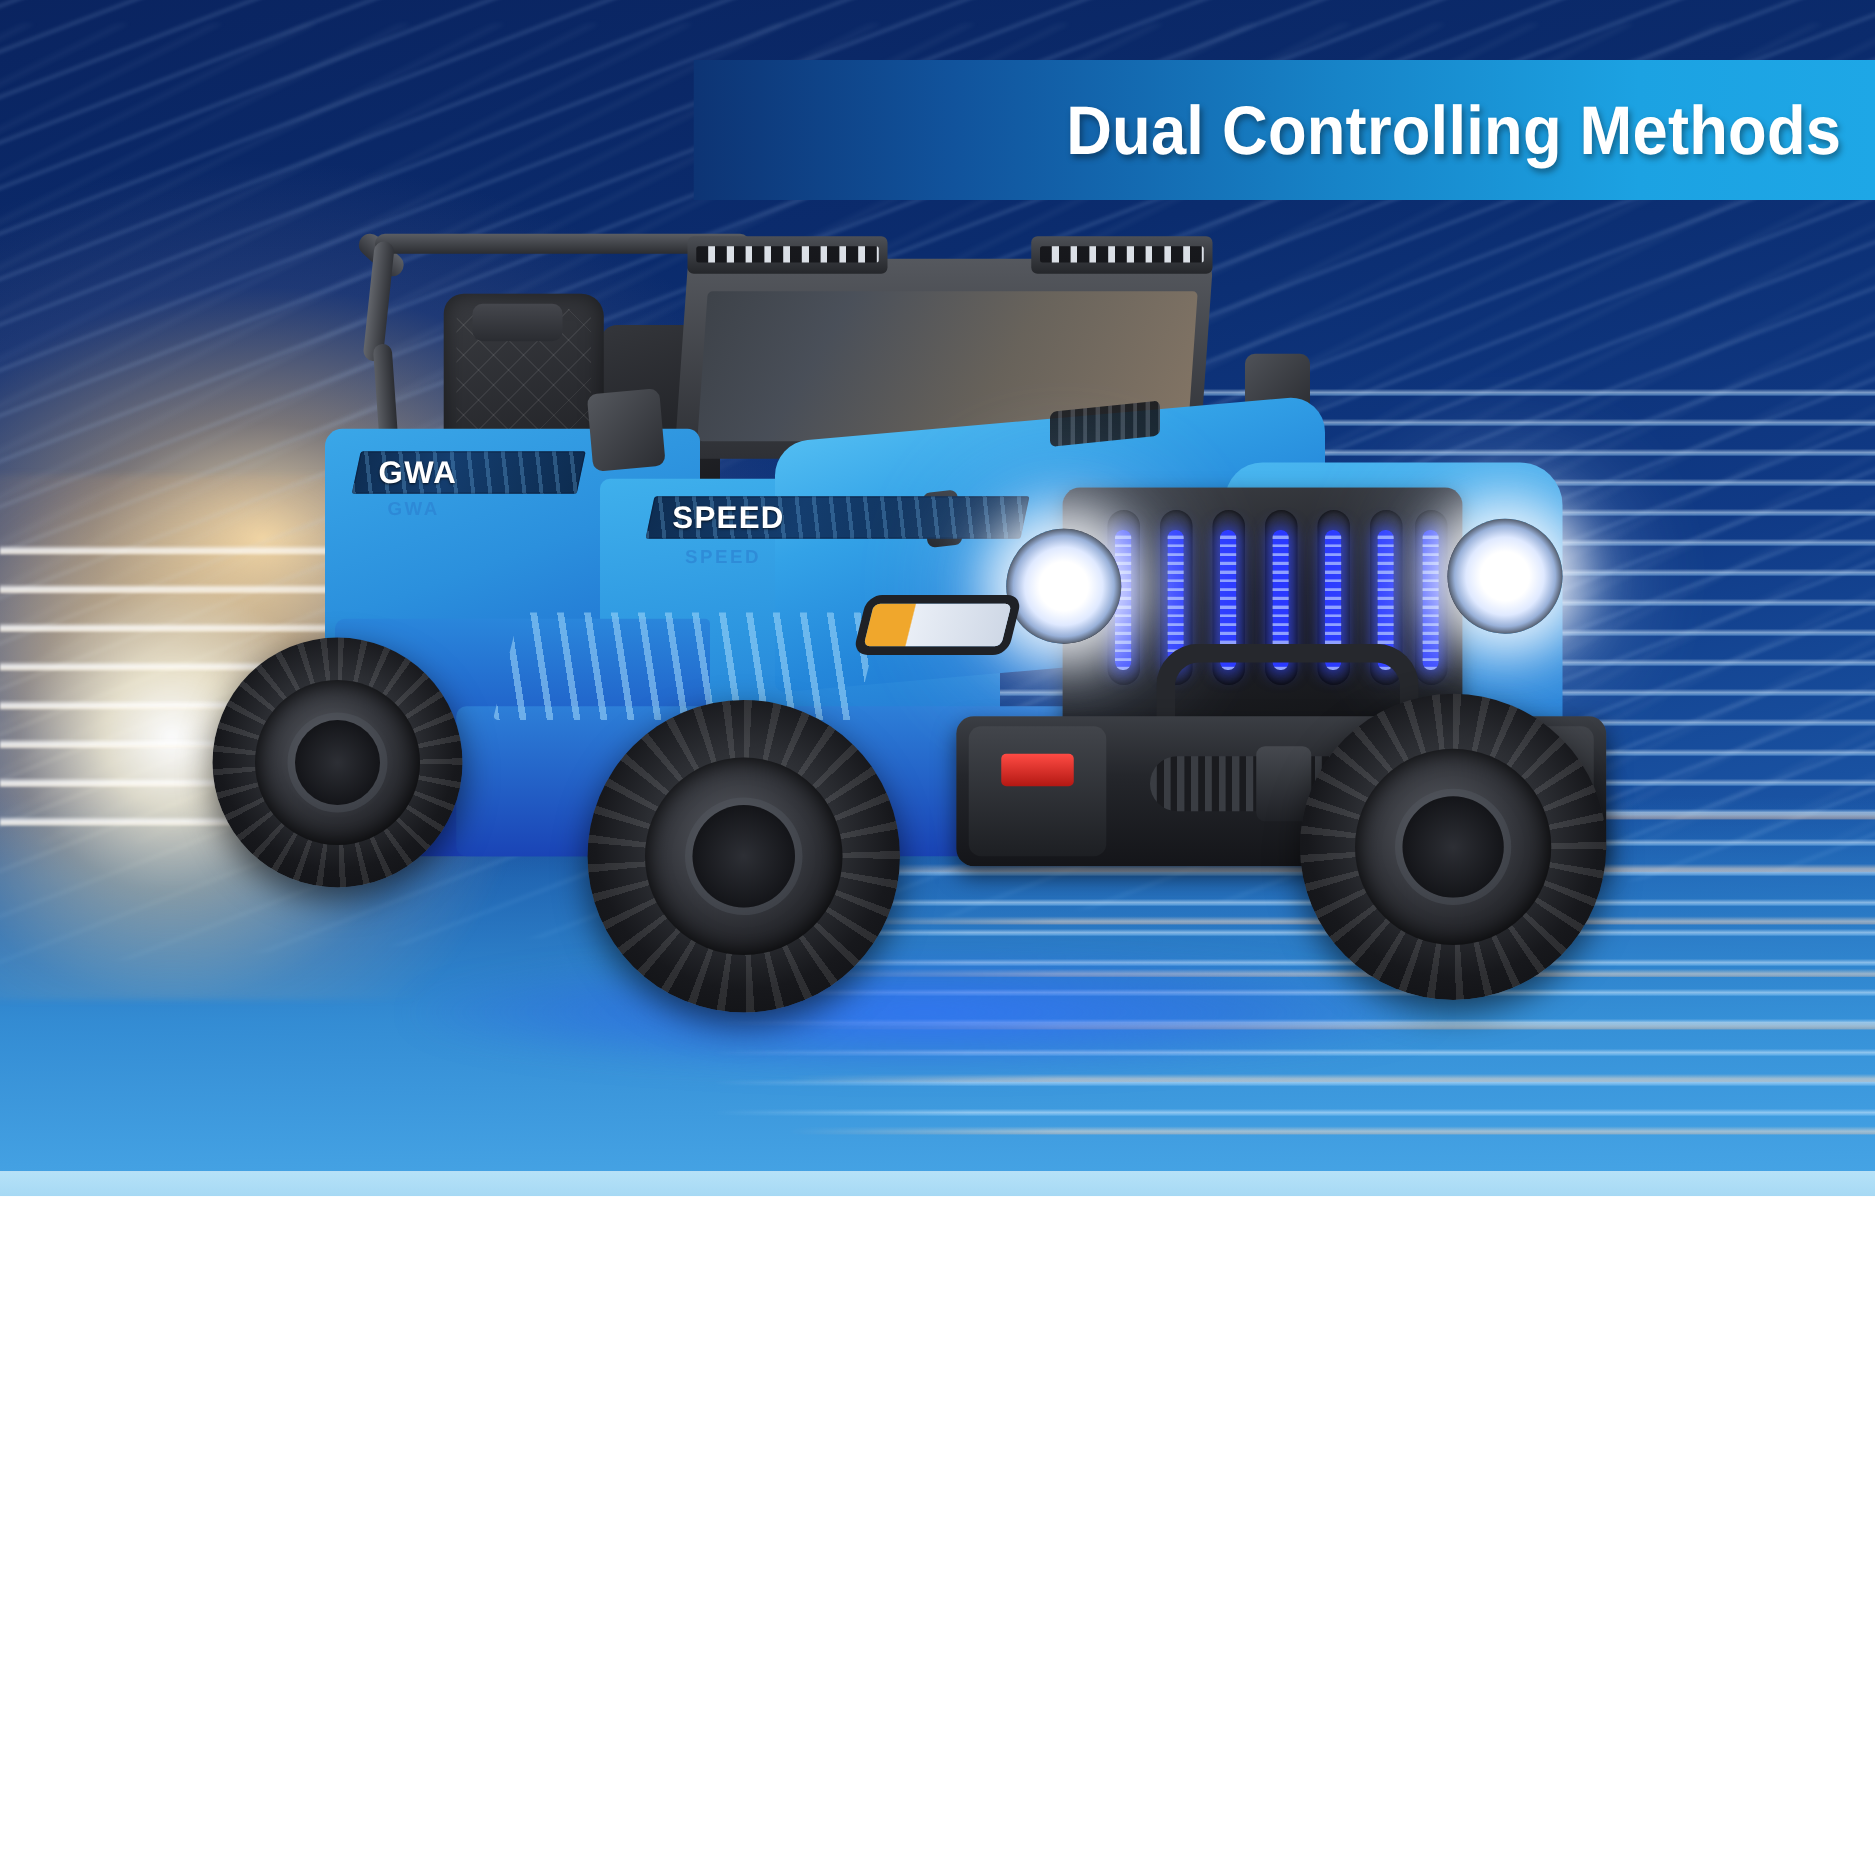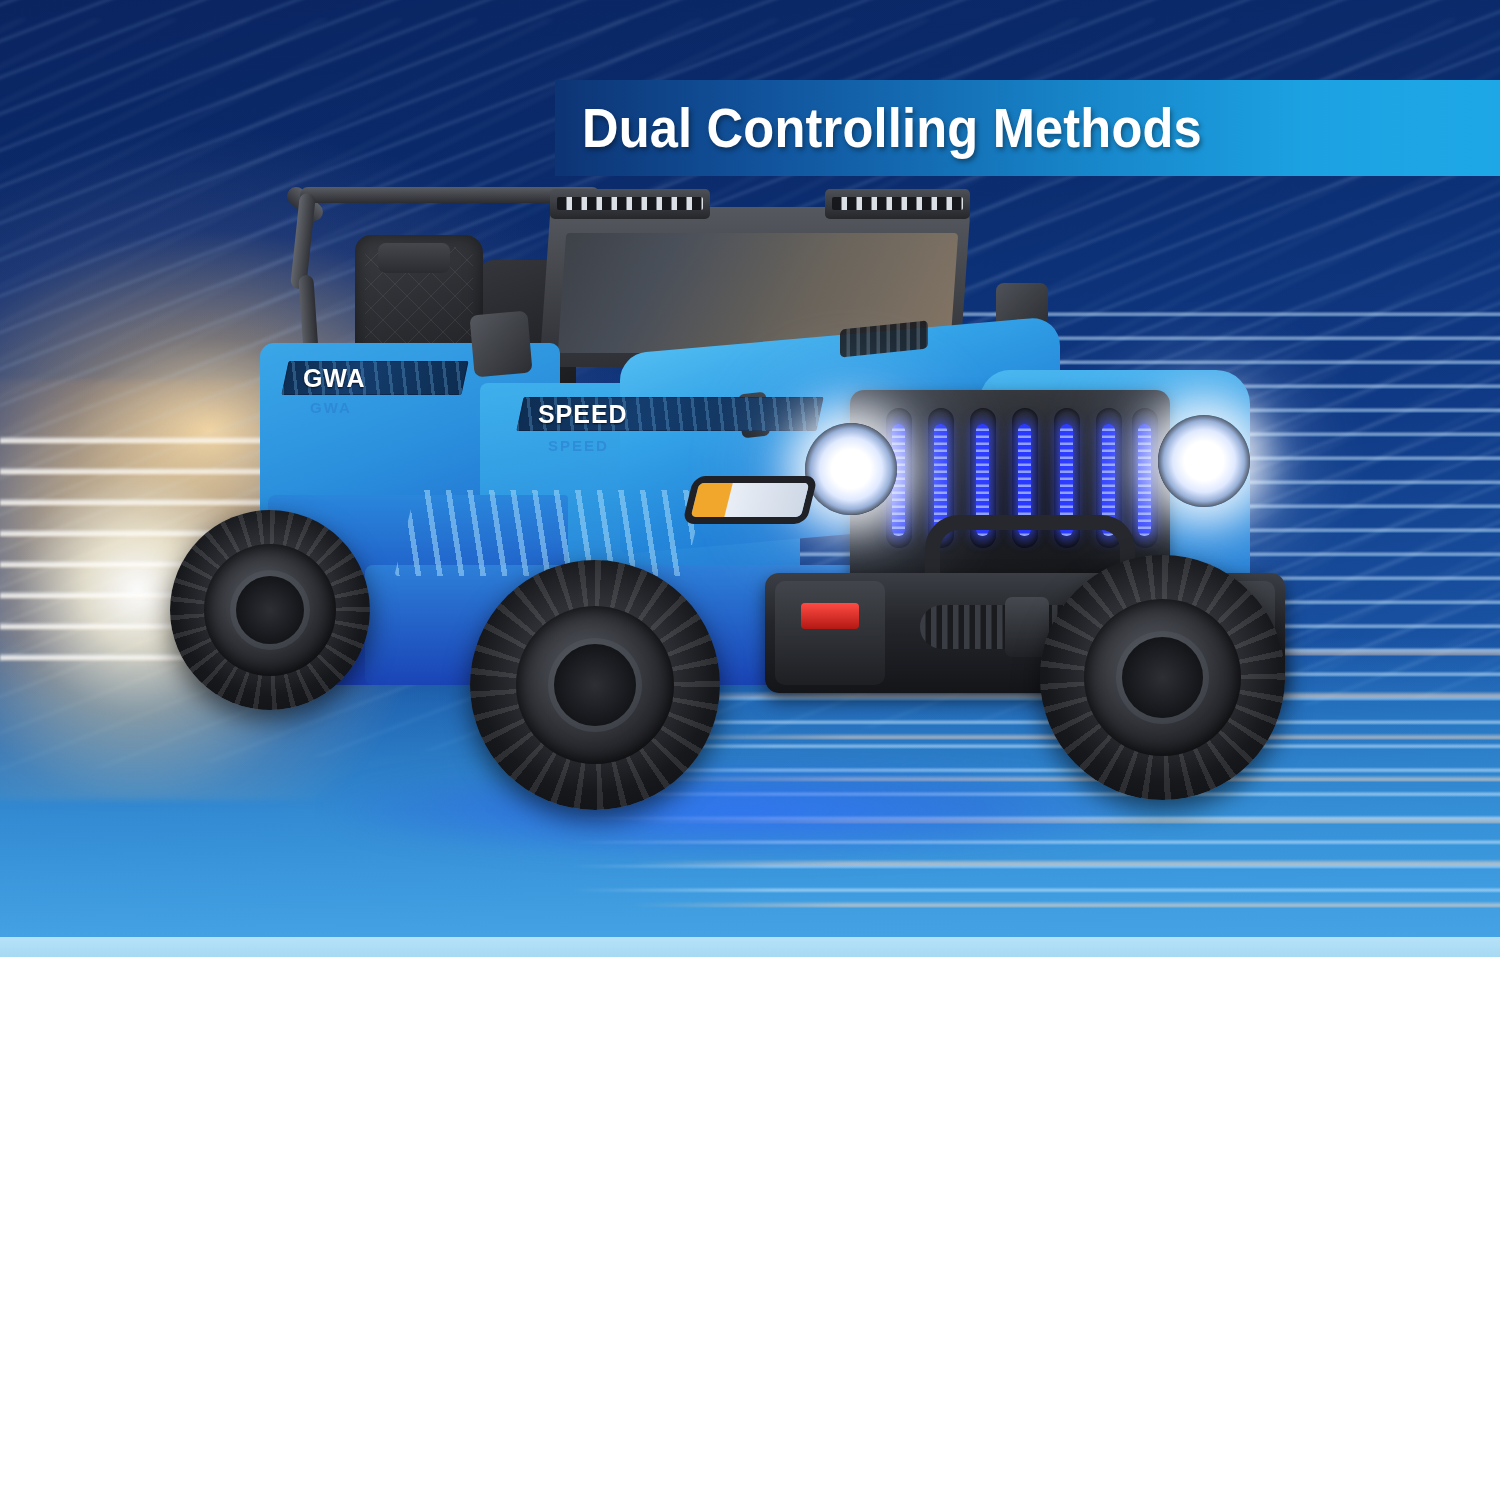--- a/index.html
+++ b/index.html
@@ -71,23 +71,23 @@
     filter:blur(1px);
   }
   #hero .flare {
     position:absolute; left:-60px; top:380px; width:520px; height:420px;
     background:radial-gradient(circle at 38% 50%, rgba(255,255,255,.98) 0%, rgba(255,245,215,.85) 14%, rgba(255,215,150,.45) 32%, rgba(255,190,120,.12) 55%, rgba(0,0,0,0) 75%);
     filter:blur(3px);
   }
 
   
   #banner {
-    position:absolute; left:555px; top:48px; width:945px; height:96px;
+    position:absolute; left:555px; top:48px; width:945px; height:112px;
     background:linear-gradient(90deg, #0d3474 0%, #11539c 22%, #1784c8 55%, #1ca2e2 80%, #1ea7e6 100%);
-    display:flex; align-items:center; justify-content:flex-start;margin-top:32px;
+    display:flex; align-items:center; justify-content:flex-end;
   }
   #banner-title {
     color:#ffffff; font-size:55px; font-weight:bold; letter-spacing:.2px;
     white-space:nowrap; transform:scaleX(.92); transform-origin:center;
     text-shadow:2px 3px 5px rgba(0,0,0,.38);
     font-family:"Liberation Sans", sans-serif;
   }
 
   
   #truck { position:absolute; left:150px; top:165px; width:1180px; height:760px; }

